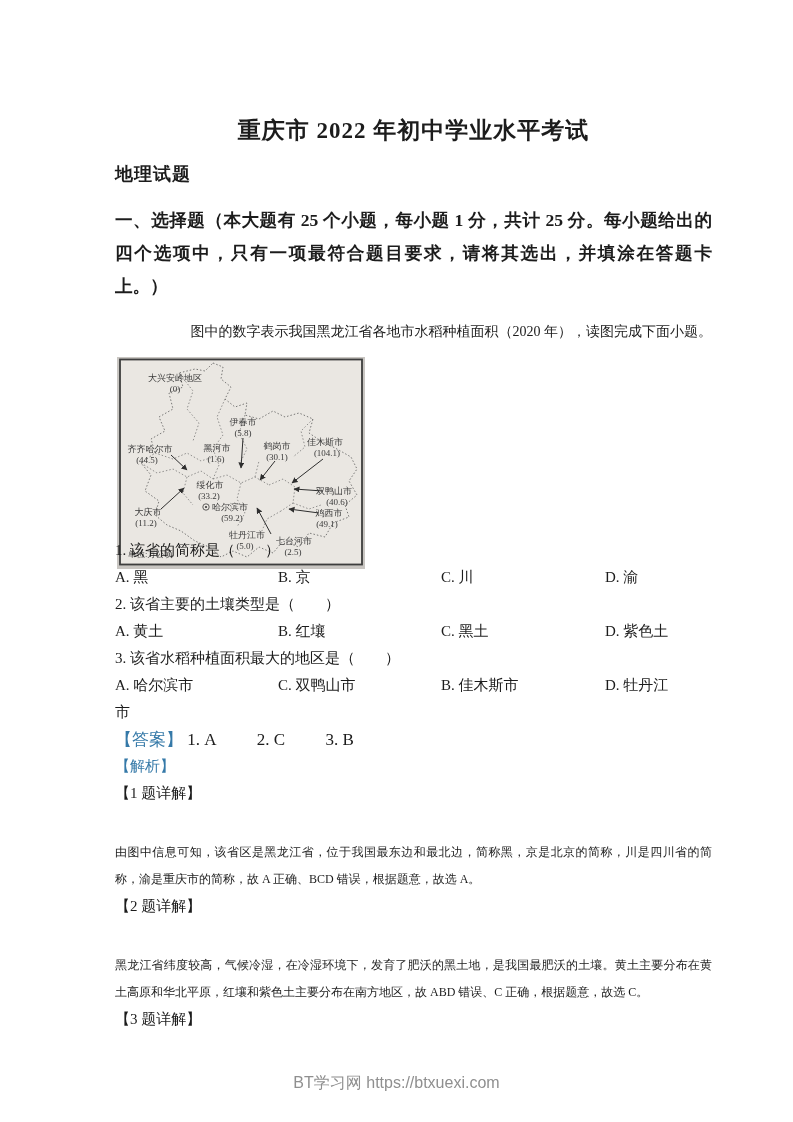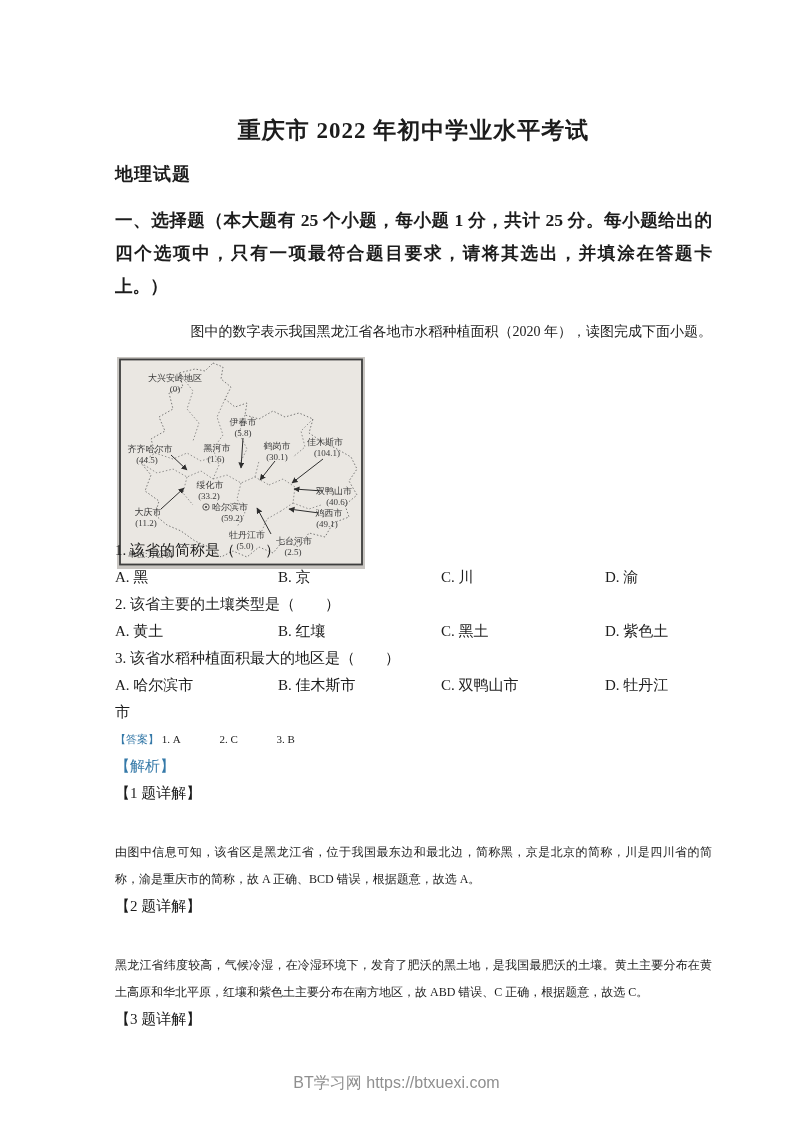--- a/index.html
+++ b/index.html
@@ -38,21 +38,21 @@
   }
   .map-photo svg{display:block;}
   .map-name{font-size:9px;fill:#3a3a3a;}
   .map-val{font-size:9px;fill:#3a3a3a;}
   .map-unit{font-size:8.5px;fill:#3a3a3a;}
   .questions{font-size:15px;line-height:27px;}
   .q-text{line-height:27px;}
   .opts{display:grid;grid-template-columns:163px 163px 164px auto;line-height:27px;}
   .opt{white-space:nowrap;}
   .opt-wrap{line-height:27px;}
-  .answer-row{font-size:11px;line-height:27px;}
+  .answer-row{font-size:17px;line-height:27px;}
   .marker{color:#3579a8;}
   .answer-item{margin-right:36px;}
   .analysis-row{font-size:15px;line-height:27px;}
   .exp-title{font-size:15px;line-height:27px;}
   .exp-text{font-size:12px;line-height:27px;text-align:justify;margin-top:32px;}
   .footer{
     position:absolute;left:0;right:0;bottom:28px;
     text-align:center;
     font-family:"Liberation Sans","DejaVu Sans",sans-serif;
     font-size:16px;color:#8f8f8f;
@@ -164,22 +164,22 @@
           <span class="opt">A. 黄土</span>
           <span class="opt">B. 红壤</span>
           <span class="opt">C. 黑土</span>
           <span class="opt">D. 紫色土</span>
         </div>
       </div>
       <div>
         <div class="q-text">3. 该省水稻种植面积最大的地区是（　　）</div>
         <div class="opts">
           <span class="opt">A. 哈尔滨市</span>
+          <span class="opt">C. 双鸭山市</span>
           <span class="opt">B. 佳木斯市</span>
-          <span class="opt">C. 双鸭山市</span>
           <span class="opt">D. 牡丹江</span>
         </div>
         <div class="opt-wrap">市</div>
       </div>
     </div>
 
     <div class="answer-row">
       <span class="marker">【答案】</span>
       <span class="answer-item">1. A</span>
       <span class="answer-item">2. C</span>

